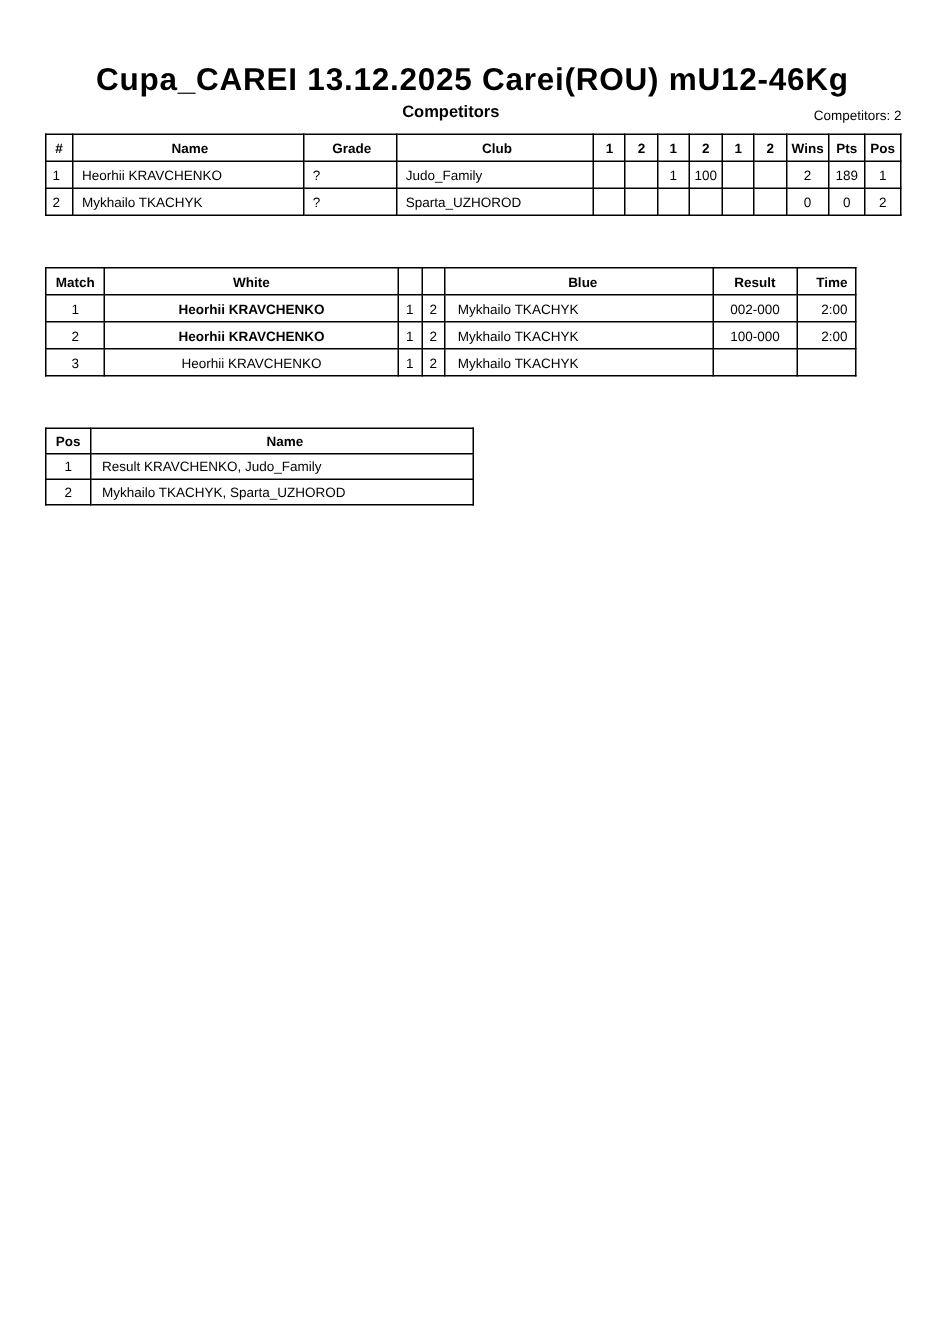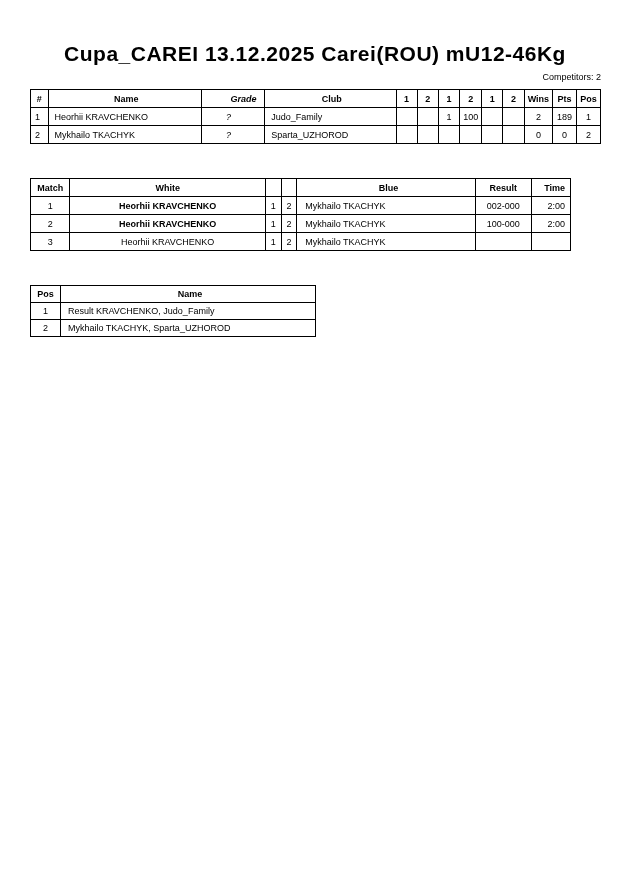--- a/index.html
+++ b/index.html
@@ -54,21 +54,21 @@
   #competitors-table {
     position: absolute;
     left: 30px;
     top: 89px;
     width: 571px;
   }
   #competitors-table td, #competitors-table th { height: 18px; }
   .c-num { width: 18px; text-align: left; padding-left: 4px; }
   .c-num-h { width: 18px; }
   .c-name { width: 160px; text-align: left; padding-left: 6px; }
-  .c-grade { width: 64px; text-align: left; padding-left: 24px; font-style: italic; }
+  .c-grade { width: 64px; text-align: left; padding-left: 6px; }
   .c-grade-h { text-align: center; }
   .c-club { width: 135px; text-align: left; padding-left: 6px; }
   .c-club-h { text-align: center; }
   .c-score { width: 22px; text-align: center; }
   .c-wins { width: 27px; text-align: center; }
   .c-pts { width: 24px; text-align: center; }
   .c-pos { width: 24px; text-align: center; }
 
   
   #matches-table {
@@ -130,20 +130,21 @@
     font-size: 9px;
   }
 </style>
 </head>
 <body>
 
 <div class="page">
 
   <h1 class="title">Cupa_CAREI  13.12.2025  Carei(ROU)   mU12-46Kg</h1>
 
+  <div class="competitors-head-abs">Competitors</div>
   <div class="comp-count-abs">Competitors: 2</div>
 
   <table class="bordered" id="competitors-table">
     <thead>
       <tr>
         <th class="c-num-h">#</th>
         <th class="c-name" style="text-align:center">Name</th>
         <th class="c-grade c-grade-h">Grade</th>
         <th class="c-club c-club-h">Club</th>
         <th class="c-score">1</th>

